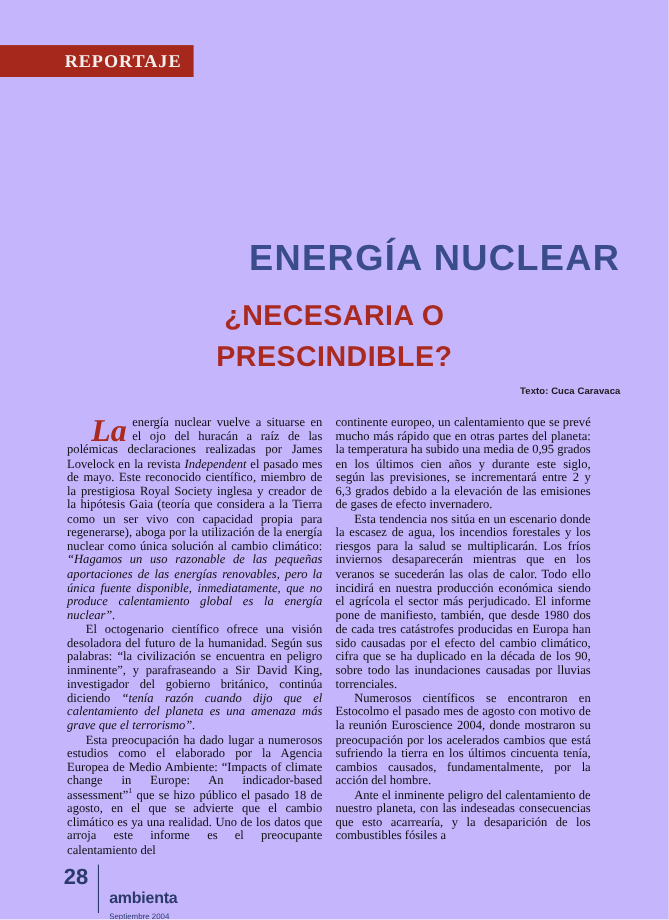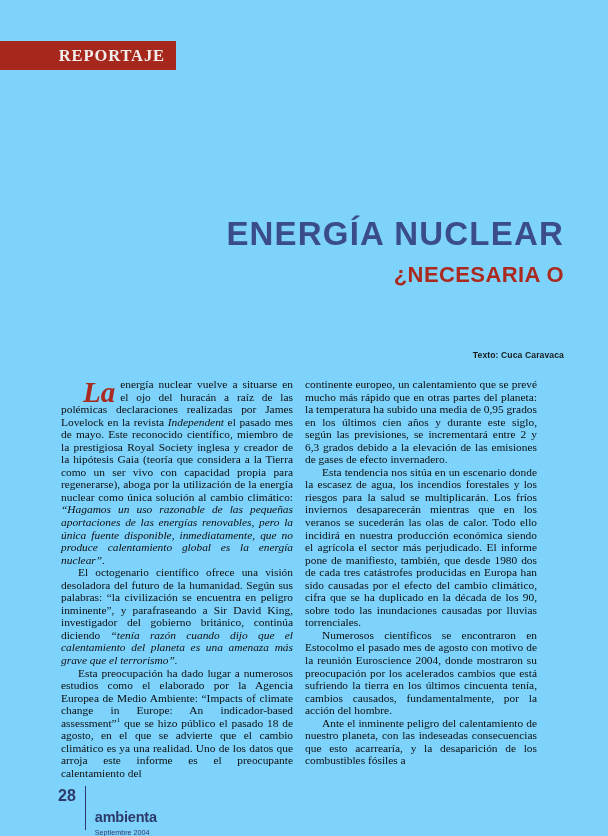--- a/index.html
+++ b/index.html
@@ -4,21 +4,21 @@
 <style>
   html, body {
     margin: 0;
     padding: 0;
     background: #ffffff;
   }
   .page {
     position: relative;
     width: 608px;
     height: 836px;
-    background: #7dd3fc;
+    background: #c4b5fd;
     overflow: hidden;
     font-family: "Liberation Serif", "DejaVu Serif", serif;
   }
 
   
   .section-banner {
     position: absolute;
     left: 0;
     top: 41px;
     width: 176px;
@@ -53,25 +53,26 @@
     font-size: 33px;
     letter-spacing: 1.2px;
     line-height: 32px;
     margin: 0;
     white-space: nowrap;
   }
   .headline-main {
     color: #aa2a1f;
     font-family: "Liberation Sans", "DejaVu Sans", sans-serif;
     font-weight: bold;
-    font-size: 22px;
+    font-size: 26px;
     letter-spacing: 0.4px;
     line-height: 37px;
-    margin: 6px 0 0 0;
+    margin: 18px 0 0 0;
     white-space: nowrap;
+    text-align: center;
   }
   .headline-main-2 {
     margin-top: 1px;
   }
 
   
   .byline {
     position: absolute;
     left: 44px;
     top: 350px;
@@ -136,21 +137,21 @@
     left: 58px;
     top: 786px;
     display: flex;
     align-items: flex-start;
     height: 44px;
   }
   .folio {
     color: #2c3a6b;
     font-family: "Liberation Sans", "DejaVu Sans", sans-serif;
     font-weight: bold;
-    font-size: 16px;
+    font-size: 20px;
     padding-right: 9px;
     padding-top: 1px;
   }
   .footer-rule {
     width: 1px;
     align-self: stretch;
     background: #2c3a6b;
   }
   .footer-text {
     padding-left: 9px;
@@ -177,20 +178,21 @@
 
 <div class="page">
 
   <div class="section-banner">
     <span class="section-banner-label">REPORTAJE</span>
   </div>
 
   <div class="headline-block">
     <div class="headline-kicker">ENERGÍA  NUCLEAR</div>
     <div class="headline-main">¿NECESARIA   O</div>
+    <div class="headline-main headline-main-2">PRESCINDIBLE?</div>
   </div>
 
   <div class="byline">Texto: Cuca Caravaca</div>
 
   <div class="columns">
 
     <div class="col">
       <p class="drop-host">
         <span class="dropcap">La</span><span> energía nuclear vuelve a situarse en el ojo del huracán a raíz de las polémicas declaraciones realizadas por James Lovelock en la revista </span><span class="it">Independent</span><span> el pasado mes de mayo. Este reconocido científico, miembro de la prestigiosa Royal Society inglesa y creador de la hipótesis Gaia (teoría que considera a la Tierra como un ser vivo con capacidad propia para regenerarse), aboga  por la utilización de la energía nuclear como única solución al cambio climático: </span><span class="it">“Hagamos un uso razonable de las pequeñas aportaciones de las energías renovables, pero la única fuente disponible, inmediatamente, que no produce calentamiento global es la energía nuclear”.</span>
       </p>

